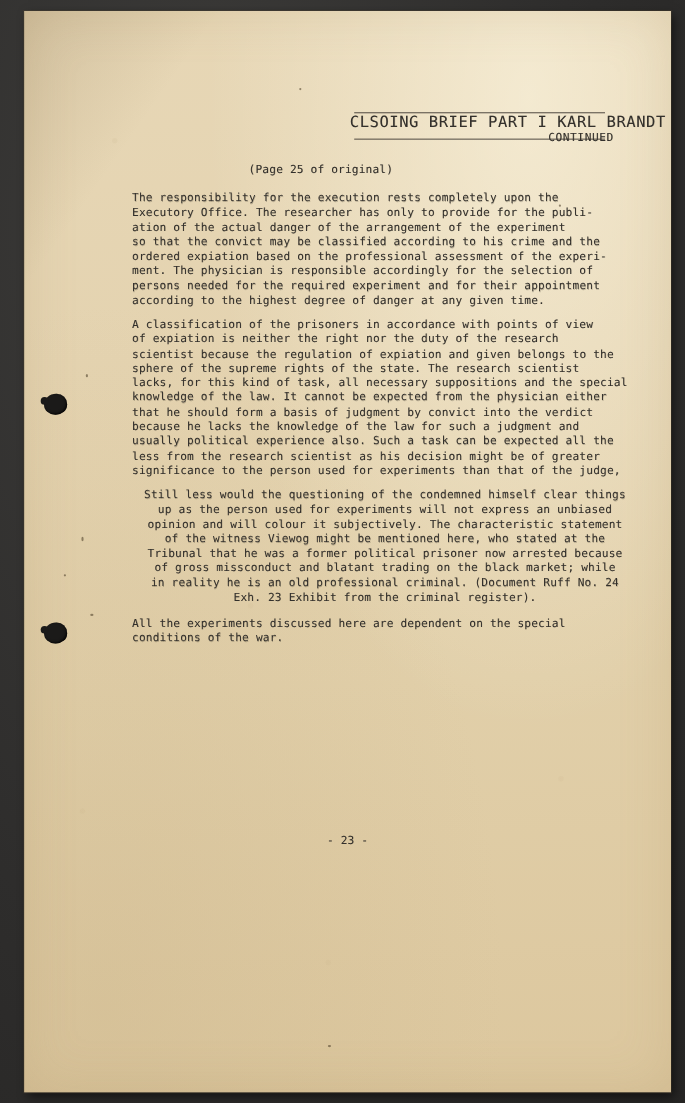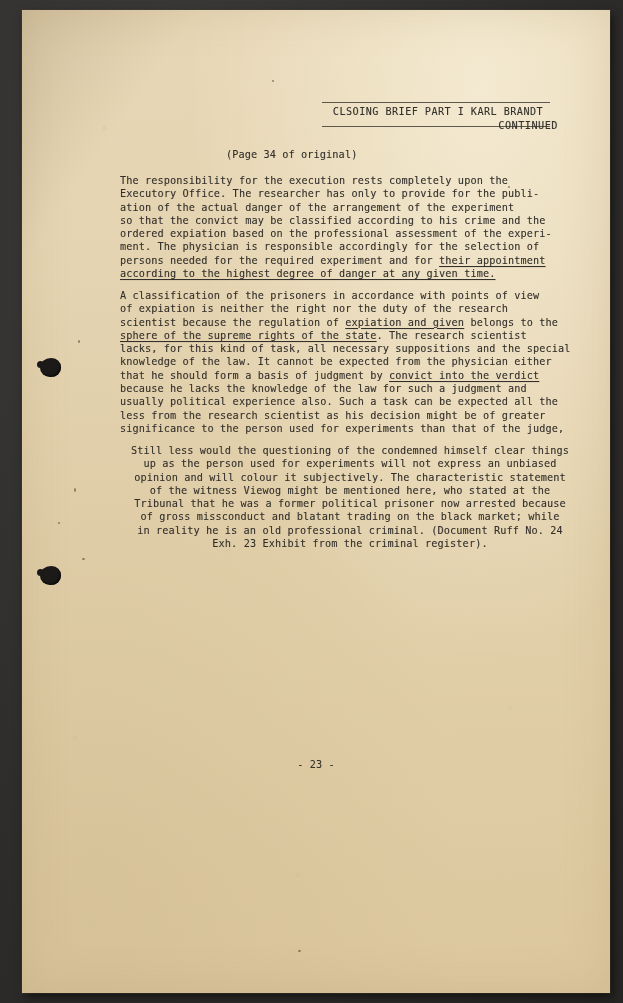--- a/index.html
+++ b/index.html
@@ -117,21 +117,21 @@
   }
   .rule {
     height: 1px;
     background: #3a352e;
     opacity: 0.8;
   }
   #rule-top    { width: 228px; margin-left: 4px; }
   #header-title {
     text-align: center;
     padding: 2px 0 1px 0;
-    font-size: 10px;
+    font-size: 14px;
     letter-spacing: 0.55px;
   }
   #header-sub {
     text-align: right;
     font-size: 10.1px;
     letter-spacing: 0.55px;
     position: relative;
     z-index: 2;
   }
   #rule-bottom {
@@ -154,21 +154,20 @@
     position: absolute;
     left: 98px;
     width: 460px;
   }
   #para-1 { top: 164px; }
   #para-2 { top: 279px; }
   #para-3 { top: 434px; text-align: center; }
   #para-4 { top: 551px; }
 
   .u {
-    text-decoration: underline;
     text-decoration-thickness: 1px;
     text-underline-offset: 2px;
   }
 
   
   #footer {
     position: absolute;
     left: 0;
     top: 748px;
     width: 588px;
@@ -198,21 +197,21 @@
 
     <div id="content">
 
       <div id="header-block">
         <div class="rule" id="rule-top"></div>
         <div class="typed" id="header-title">CLSOING BRIEF PART I KARL BRANDT</div>
         <div class="typed" id="header-sub">CONTINUED</div>
         <div class="rule" id="rule-bottom"></div>
       </div>
 
-      <div class="typed" id="page-note">(Page 34 of original)</div>
+      <div class="typed" id="page-note">(Page 25 of original)</div>
 
       <div class="para typed" id="para-1"><span>The responsibility for the execution rests completely upon the
 Executory Office. The researcher has only to provide for the publi-
 ation of the actual danger of the arrangement of the experiment
 so that the convict may be classified according to his crime and the
 ordered expiation based on the professional assessment of the experi-
 ment. The physician is responsible accordingly for the selection of
 persons needed for the required experiment and for </span><span class="u">their appointment</span>
 <span class="u">according to the highest degree of danger at any given time.</span></div>
 
@@ -230,18 +229,20 @@
 
       <div class="para typed" id="para-3">Still less would the questioning of the condemned himself clear things
 up as the person used for experiments will not express an unbiased
 opinion and will colour it subjectively. The characteristic statement
 of the witness Viewog might be mentioned here, who stated at the
 Tribunal that he was a former political prisoner now arrested because
 of gross missconduct and blatant trading on the black market; while
 in reality he is an old professional criminal. (Document Ruff No. 24
 Exh. 23 Exhibit from the criminal register).</div>
 
+      <div class="para typed" id="para-4"><span>All the experiments discussed here are dependent on the </span><span class="u">special</span>
+<span class="u">conditions of the war.</span></div>
 
       <div class="typed" id="footer">- 23 -</div>
 
     </div>
   </div>
 </div>
 
 </body></html>

